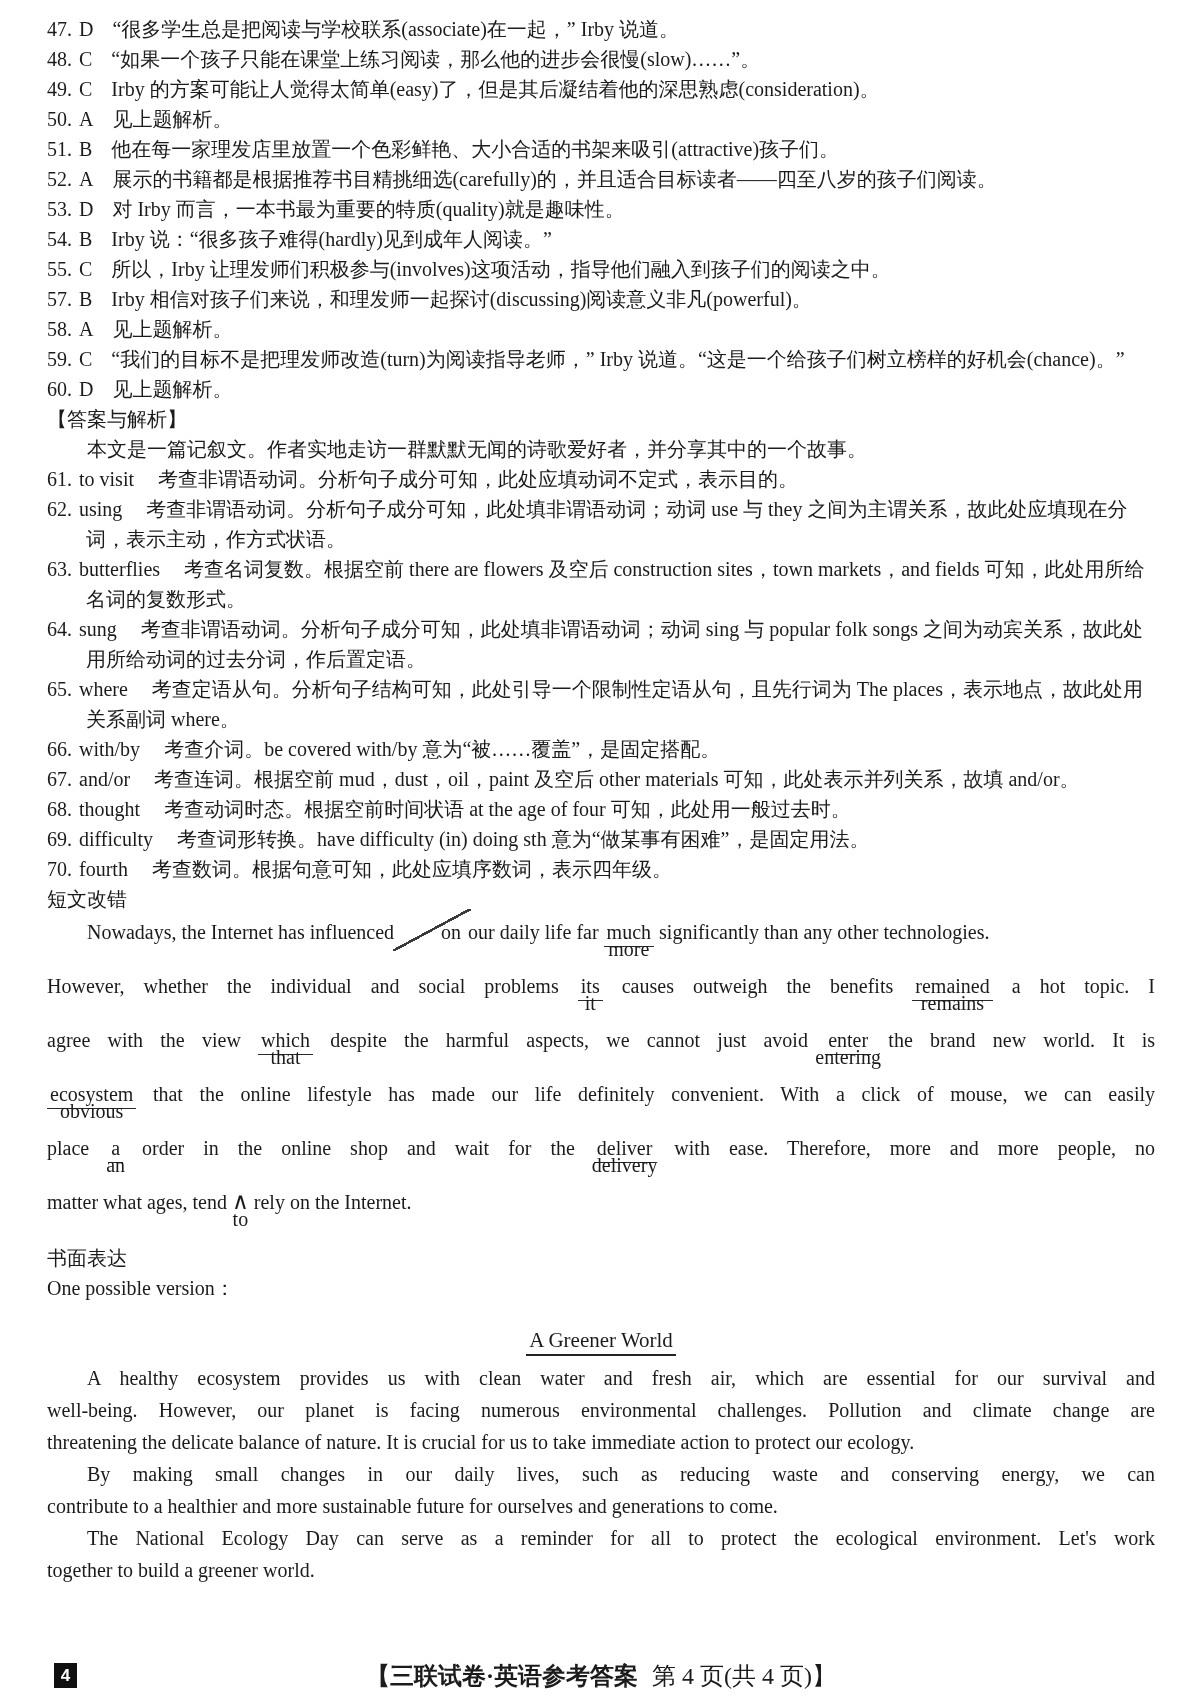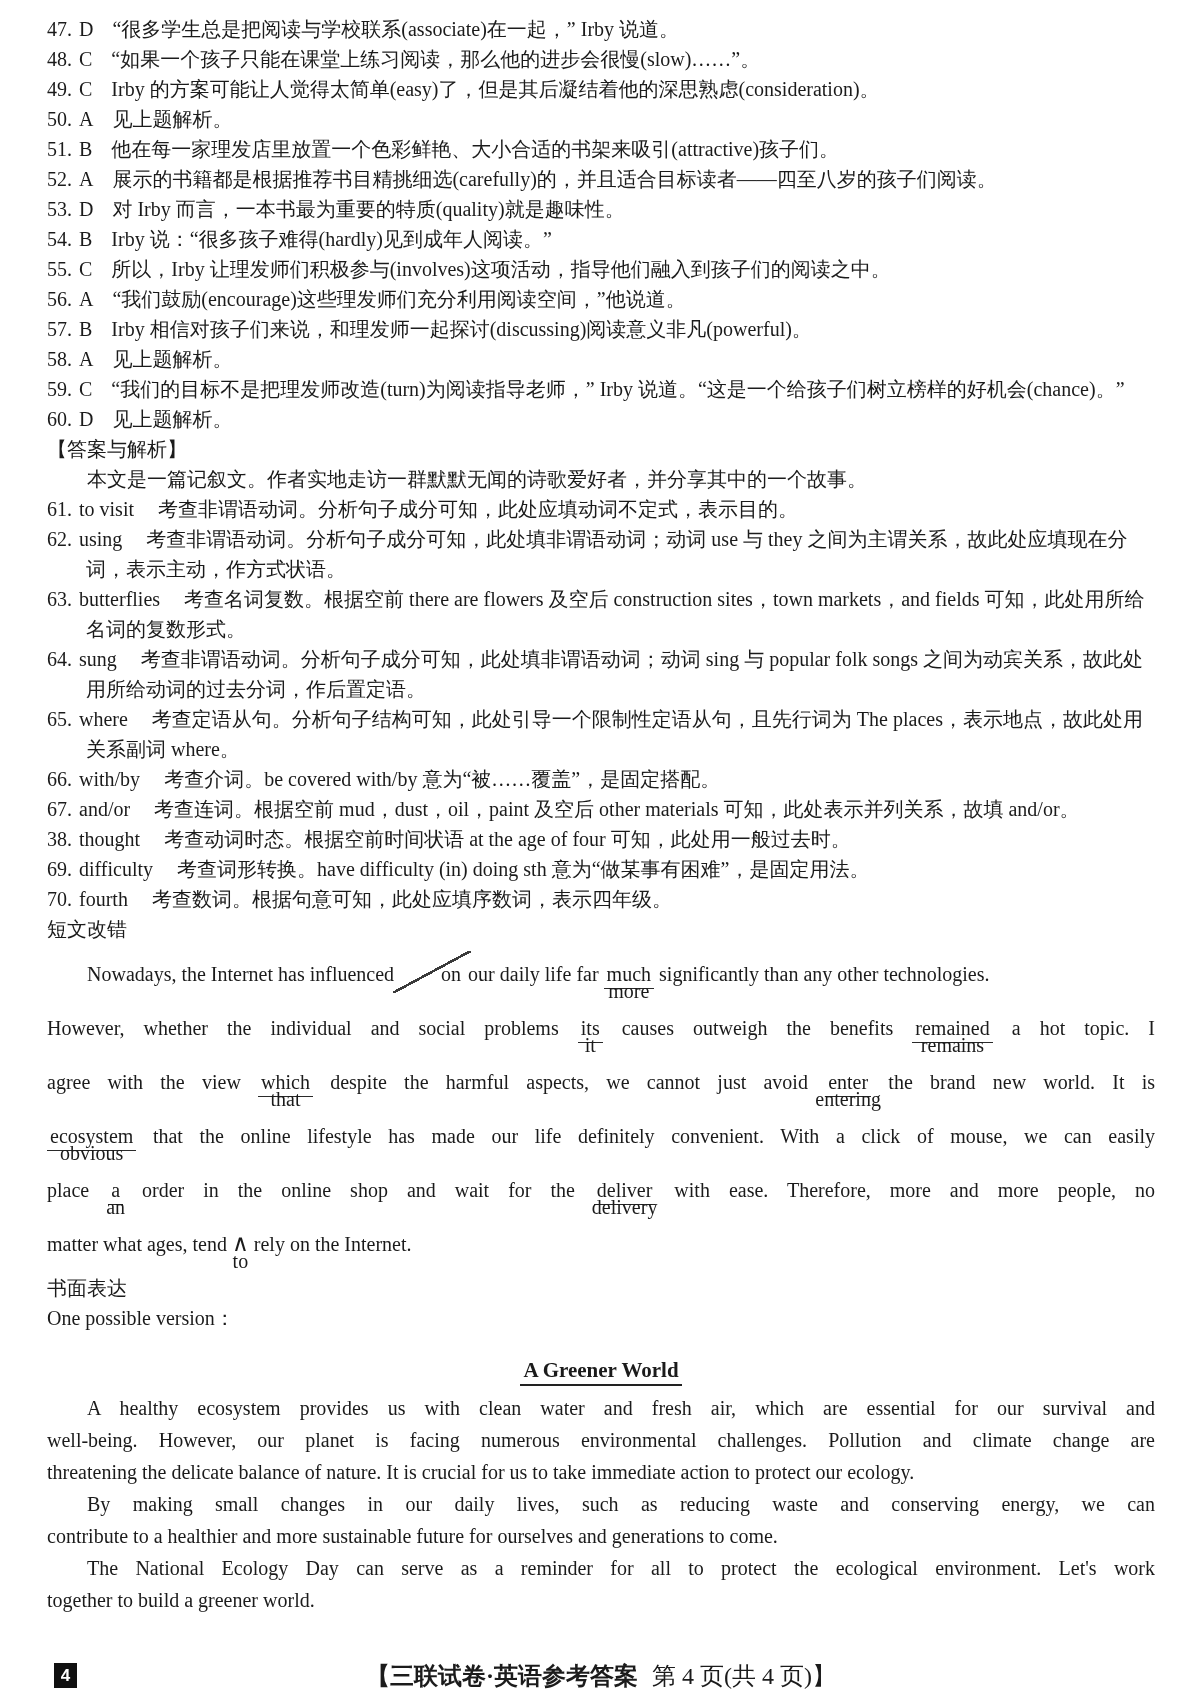--- a/index.html
+++ b/index.html
@@ -9,32 +9,32 @@
   .item{padding-left:39px;text-indent:-39px;line-height:30px;}
   .item .num{margin-right:7px;}
   .item .ans{margin-right:19px;}
   .item.g .ans{margin-right:24px;}
   .heading{line-height:30px;}
   .intro{text-indent:2em;line-height:30px;}
   #ec-lines{padding-top:5px;}
   .ec-line{position:relative;height:54px;line-height:26px;}
   .ec-line.indent{text-indent:2em;}
   .ec-line.justify{text-align:justify;text-align-last:justify;}
-  .corr-wrap{position:relative;display:inline-block;text-indent:0;margin-top:12px;}
+  .corr-wrap{position:relative;display:inline-block;text-indent:0;}
   .uword{display:inline-block;padding:0 3px 1px;border-bottom:1.5px solid #2a2a2a;}
   .below{position:absolute;top:18px;left:50%;transform:translateX(-50%);
          white-space:nowrap;line-height:24px;}
   .slashed{position:relative;display:inline-block;padding:0 2px;}
   .slashed::after{content:"";position:absolute;left:-6px;top:-10px;right:-8px;height:42px;
     background:linear-gradient(to bottom right,transparent 48%,#3a3a3a 48%,#3a3a3a 51.5%,transparent 51.5%);
     pointer-events:none;}
   .caret{display:inline-block;font-size:23px;line-height:26px;}
   .version-line{line-height:30px;}
   .title-wrap{text-align:center;margin:25px 0 9px;}
-  .essay-title{font-weight:bold;font-size:21px;border-bottom:2px solid #222;padding:0 3px 2px;margin-top:8px;}
+  .essay-title{font-weight:normal;font-size:21px;border-bottom:2px solid #222;padding:0 3px 2px;margin-top:8px;}
   .essay-line{line-height:32px;}
   .essay-line.first{text-indent:2em;}
   .essay-line.justify{text-align:justify;text-align-last:justify;}
   .pfooter{position:absolute;left:47px;right:45px;bottom:17px;height:26px;}
   .pagebox{position:absolute;left:7px;top:0;width:23px;height:25px;background:#101010;color:#fff;
            text-align:center;line-height:25px;font-size:17px;font-weight:bold;
            font-family:"Liberation Sans",sans-serif;}
   .ftext{text-align:center;font-size:24px;line-height:26px;}
   .fb{font-weight:bold;}
   .fr{margin-left:14px;}
@@ -47,39 +47,38 @@
   <div id="list-47-60">
       <div class="item"><span class="num">47.</span><span class="ans">D</span><span class="txt">“很多学生总是把阅读与学校联系(associate)在一起，” Irby 说道。</span></div>
       <div class="item"><span class="num">48.</span><span class="ans">C</span><span class="txt">“如果一个孩子只能在课堂上练习阅读，那么他的进步会很慢(slow)……”。</span></div>
       <div class="item"><span class="num">49.</span><span class="ans">C</span><span class="txt">Irby 的方案可能让人觉得太简单(easy)了，但是其后凝结着他的深思熟虑(consideration)。</span></div>
       <div class="item"><span class="num">50.</span><span class="ans">A</span><span class="txt">见上题解析。</span></div>
       <div class="item"><span class="num">51.</span><span class="ans">B</span><span class="txt">他在每一家理发店里放置一个色彩鲜艳、大小合适的书架来吸引(attractive)孩子们。</span></div>
       <div class="item"><span class="num">52.</span><span class="ans">A</span><span class="txt">展示的书籍都是根据推荐书目精挑细选(carefully)的，并且适合目标读者——四至八岁的孩子们阅读。</span></div>
       <div class="item"><span class="num">53.</span><span class="ans">D</span><span class="txt">对 Irby 而言，一本书最为重要的特质(quality)就是趣味性。</span></div>
       <div class="item"><span class="num">54.</span><span class="ans">B</span><span class="txt">Irby 说：“很多孩子难得(hardly)见到成年人阅读。”</span></div>
       <div class="item"><span class="num">55.</span><span class="ans">C</span><span class="txt">所以，Irby 让理发师们积极参与(involves)这项活动，指导他们融入到孩子们的阅读之中。</span></div>
-      <div class="item"><span class="num">56.</span><span class="ans">A</span><span class="txt">“我们鼓励(encourage)这些理发师们充分利用阅读空间，”他说道。</span></div>
       <div class="item"><span class="num">57.</span><span class="ans">B</span><span class="txt">Irby 相信对孩子们来说，和理发师一起探讨(discussing)阅读意义非凡(powerful)。</span></div>
       <div class="item"><span class="num">58.</span><span class="ans">A</span><span class="txt">见上题解析。</span></div>
       <div class="item"><span class="num">59.</span><span class="ans">C</span><span class="txt">“我们的目标不是把理发师改造(turn)为阅读指导老师，” Irby 说道。“这是一个给孩子们树立榜样的好机会(chance)。”</span></div>
       <div class="item"><span class="num">60.</span><span class="ans">D</span><span class="txt">见上题解析。</span></div>
     </div>
 
   <div class="heading">【答案与解析】</div>
   <div class="intro">本文是一篇记叙文。作者实地走访一群默默无闻的诗歌爱好者，并分享其中的一个故事。</div>
 
   <div id="list-61-70">
       <div class="item g"><span class="num">61.</span><span class="ans">to visit</span><span class="txt">考查非谓语动词。分析句子成分可知，此处应填动词不定式，表示目的。</span></div>
       <div class="item g"><span class="num">62.</span><span class="ans">using</span><span class="txt">考查非谓语动词。分析句子成分可知，此处填非谓语动词；动词 use 与 they 之间为主谓关系，故此处应填现在分词，表示主动，作方式状语。</span></div>
       <div class="item g"><span class="num">63.</span><span class="ans">butterflies</span><span class="txt">考查名词复数。根据空前 there are flowers 及空后 construction sites，town markets，and fields 可知，此处用所给名词的复数形式。</span></div>
       <div class="item g"><span class="num">64.</span><span class="ans">sung</span><span class="txt">考查非谓语动词。分析句子成分可知，此处填非谓语动词；动词 sing 与 popular folk songs 之间为动宾关系，故此处用所给动词的过去分词，作后置定语。</span></div>
       <div class="item g"><span class="num">65.</span><span class="ans">where</span><span class="txt">考查定语从句。分析句子结构可知，此处引导一个限制性定语从句，且先行词为 The places，表示地点，故此处用关系副词 where。</span></div>
       <div class="item g"><span class="num">66.</span><span class="ans">with/by</span><span class="txt">考查介词。be covered with/by 意为“被……覆盖”，是固定搭配。</span></div>
       <div class="item g"><span class="num">67.</span><span class="ans">and/or</span><span class="txt">考查连词。根据空前 mud，dust，oil，paint 及空后 other materials 可知，此处表示并列关系，故填 and/or。</span></div>
-      <div class="item g"><span class="num">38.</span><span class="ans">thought</span><span class="txt">考查动词时态。根据空前时间状语 at the age of four 可知，此处用一般过去时。</span></div>
+      <div class="item g"><span class="num">68.</span><span class="ans">thought</span><span class="txt">考查动词时态。根据空前时间状语 at the age of four 可知，此处用一般过去时。</span></div>
       <div class="item g"><span class="num">69.</span><span class="ans">difficulty</span><span class="txt">考查词形转换。have difficulty (in) doing sth 意为“做某事有困难”，是固定用法。</span></div>
       <div class="item g"><span class="num">70.</span><span class="ans">fourth</span><span class="txt">考查数词。根据句意可知，此处应填序数词，表示四年级。</span></div>
     </div>
 
   <div class="heading">短文改错</div>
   <div id="ec-lines">
       <div class="ec-line indent">Nowadays, the Internet has influenced <span class="slashed">on</span> our daily life far <span class="corr-wrap"><span class="uword">much</span><span class="below">more</span></span> significantly than any other technologies.</div>
       <div class="ec-line justify">However, whether the individual and social problems <span class="corr-wrap"><span class="uword">its</span><span class="below">it</span></span> causes outweigh the benefits <span class="corr-wrap"><span class="uword">remained</span><span class="below">remains</span></span> a hot topic. I</div>
       <div class="ec-line justify">agree with the view <span class="corr-wrap"><span class="uword">which</span><span class="below">that</span></span> despite the harmful aspects, we cannot just avoid <span class="corr-wrap"><span class="uword">enter</span><span class="below">entering</span></span> the brand new world. It is</div>
       <div class="ec-line justify"><span class="corr-wrap"><span class="uword">ecosystem</span><span class="below">obvious</span></span> that the online lifestyle has made our life definitely convenient. With a click of mouse, we can easily</div>

